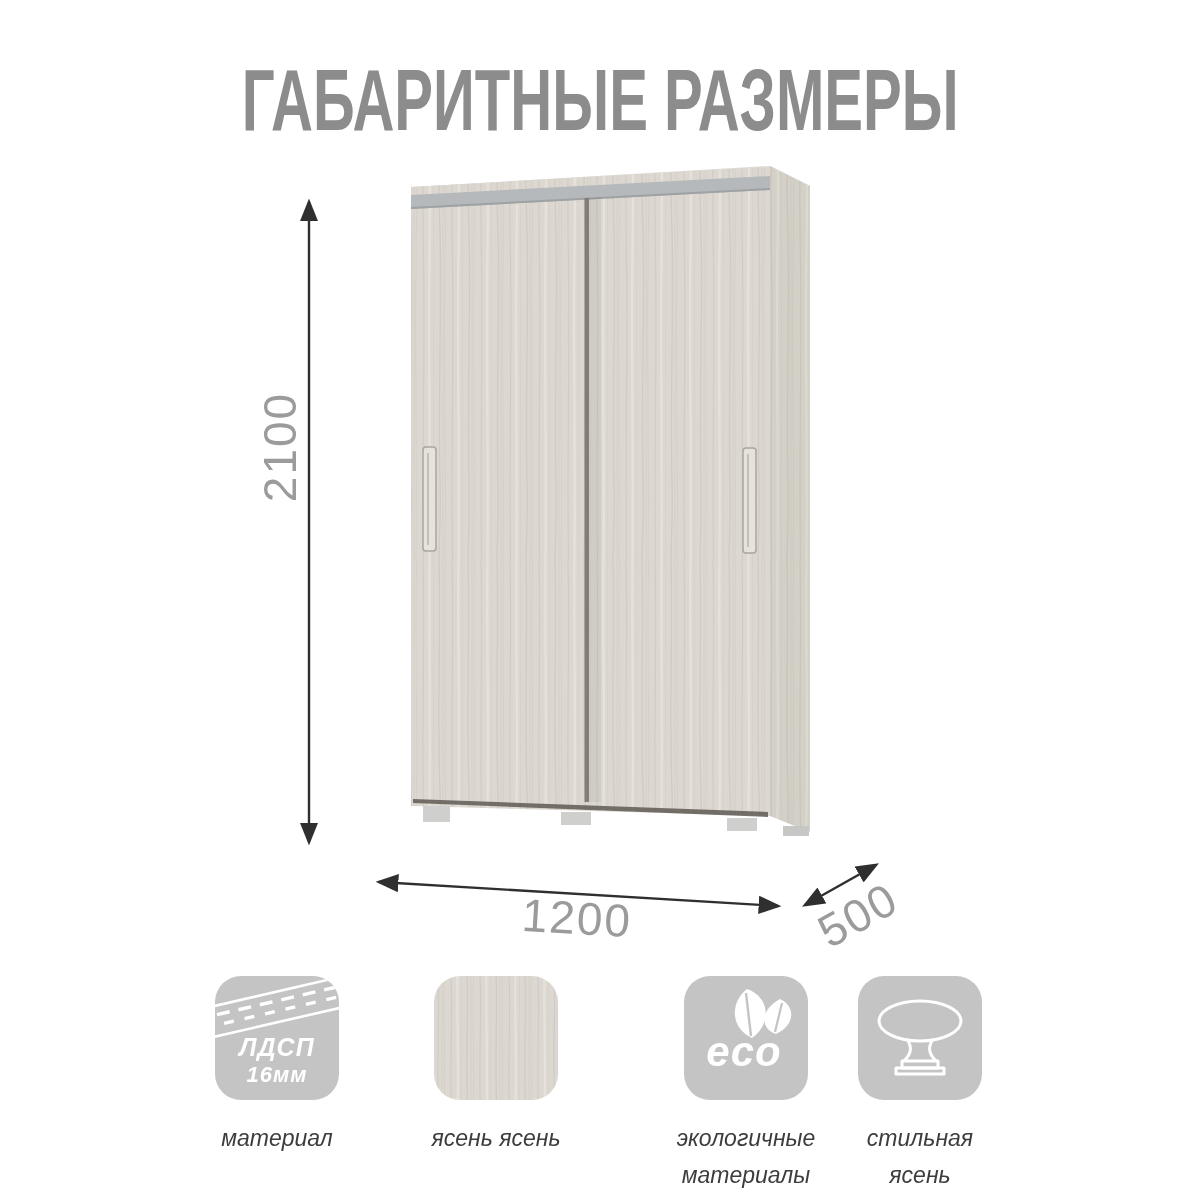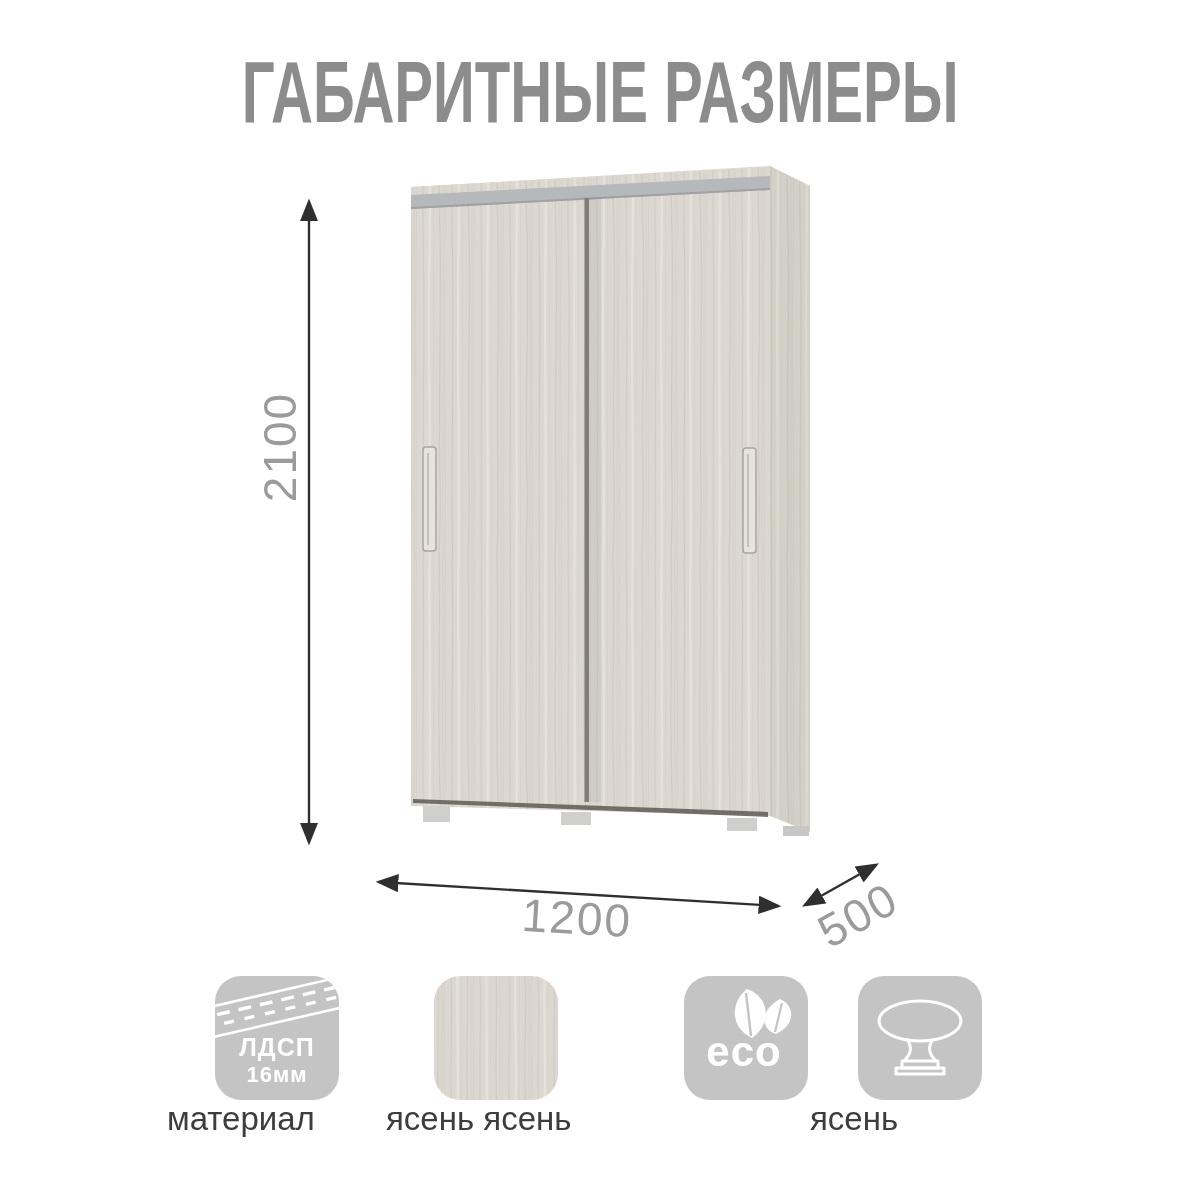--- a/index.html
+++ b/index.html
@@ -2,36 +2,36 @@
 <html><head>
 <meta charset="utf-8">
 <style>
   html,body{margin:0;padding:0;background:#ffffff;}
   .canvas{
     position:relative;width:1200px;height:1200px;background:#ffffff;overflow:hidden;
     font-family:"Liberation Sans", sans-serif;
   }
   
   .title{
-    position:absolute;top:44px;left:0;width:1200px;height:100px;
+    position:absolute;top:52px;left:0;width:1200px;height:100px;
     text-align:center;line-height:96px;
     font-size:88px;font-weight:700;color:#8c8c8c;white-space:nowrap;
   }
   .title .squeeze{display:inline-block;transform:scaleX(0.66);transform-origin:center;}
   
   .diagram{position:absolute;top:0;left:0;}
   .dim-label{
     font-family:"Liberation Sans", sans-serif;
     font-size:46px;fill:#9b9b9b;letter-spacing:2px;
   }
   
-  .feature{position:absolute;top:976px;width:220px;text-align:left;}
+  .feature{position:absolute;top:976px;width:220px;text-align:center;font-style:italic;}
   .feature .tile{width:124px;height:124px;margin:0 auto;display:block;}
   .caption{
-    font-size:33px;line-height:37px;color:#3d3d3d;
+    margin-top:20px;font-size:23px;line-height:37px;color:#3d3d3d;
     font-weight:400;
   }
   .f1{left:167px;} .f2{left:386px;} .f3{left:636px;} .f4{left:810px;}
 </style>
 </head>
 <body>
 
 <div class="canvas">
 
   <div class="title">
@@ -149,31 +149,36 @@
     <svg class="tile" width="124" height="124" viewBox="0 0 124 124" xmlns="http://www.w3.org/2000/svg">
       <rect width="124" height="124" rx="26" fill="#c4c4c4"></rect>
       <g>
         <path d="M68,62 C46,52 46,26 63,13 C86,21 88,48 68,62 Z" fill="#ffffff"></path>
         <path d="M67,60 L62,17" stroke="#c4c4c4" stroke-width="2.4" fill="none"></path>
         <path d="M92,58 C75,52 77,33 96,23 C113,31 110,50 92,58 Z" fill="#ffffff"></path>
         <path d="M91,56 L98,27" stroke="#c4c4c4" stroke-width="2.2" fill="none"></path>
       </g>
       <text x="60" y="90" text-anchor="middle" fill="#ffffff" font-size="42" font-weight="700" font-family="Liberation Sans, sans-serif" letter-spacing="1">eco</text>
     </svg>
+    <div class="caption">
+      <div>экологичные</div>
+      <div>материалы</div>
+    </div>
   </div>
 
   <div class="feature f4">
     <svg class="tile" width="124" height="124" viewBox="0 0 124 124" xmlns="http://www.w3.org/2000/svg">
       <rect width="124" height="124" rx="26" fill="#c4c4c4"></rect>
       <g stroke="#ffffff" stroke-width="3" fill="none" stroke-linejoin="round">
         <ellipse cx="62" cy="45" rx="41" ry="20"></ellipse>
         <path d="M49,63 C54,71 54,77 46,85"></path>
         <path d="M75,63 C70,71 70,77 78,85"></path>
         <rect x="44" y="85" width="36" height="7"></rect>
         <rect x="38" y="92" width="48" height="6"></rect>
       </g>
     </svg>
     <div class="caption">
+      <div>стильная</div>
       <div>ясень</div>
     </div>
   </div>
 
 </div>
 
 </body></html>

